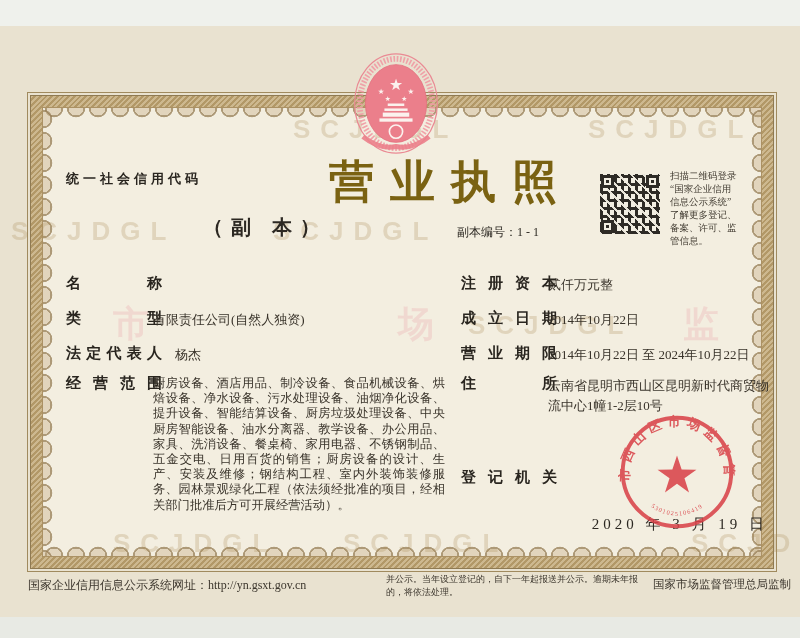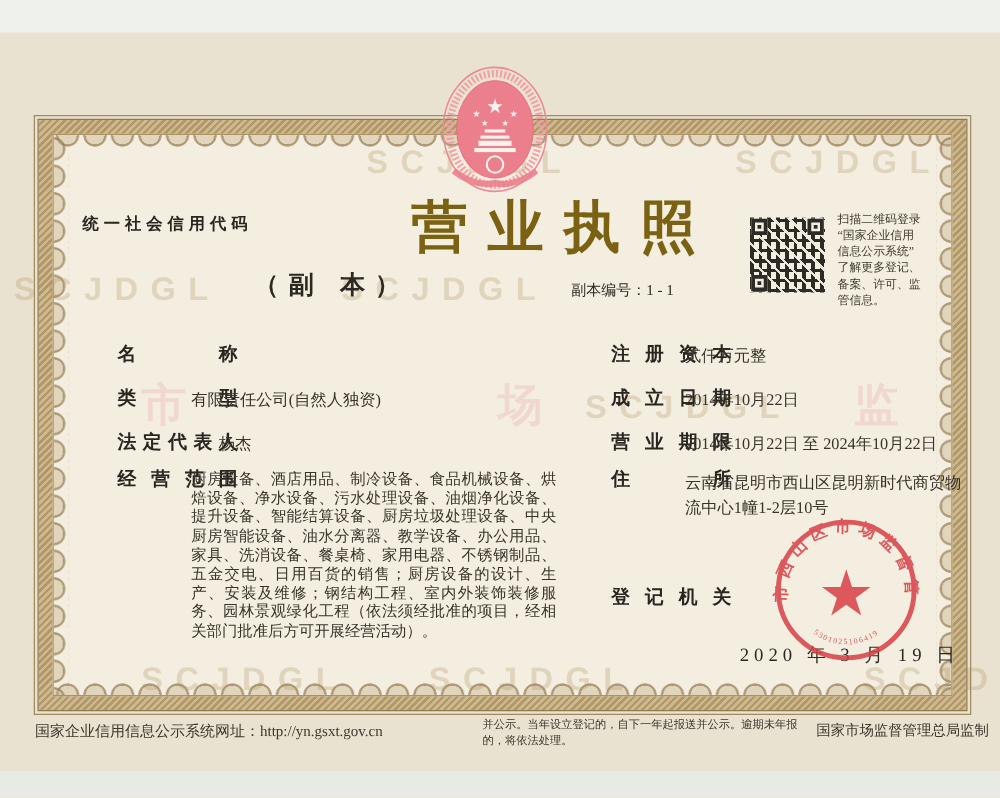--- a/index.html
+++ b/index.html
@@ -63,21 +63,21 @@
   }
   .qr-finder{position:absolute;width:13px;height:13px;border:3px solid #2e2b26;
     background:#f2eee2;box-sizing:border-box;}
   .qr-finder::after{content:"";position:absolute;left:2px;top:2px;width:3px;height:3px;background:#2e2b26;}
   .qf-tl{left:1px;top:1px;} .qf-tr{right:1px;top:1px;} .qf-bl{left:1px;bottom:1px;}
   .qr-caption{position:absolute;left:627px;top:62px;width:100px;font-size:9.5px;line-height:13px;
     color:#413b31;white-space:pre-line;}
 
   
   .flabel{position:absolute;width:96px;font-family:"Liberation Sans",sans-serif;font-weight:bold;
-    font-size:15px;color:#29251f;text-align:justify;text-align-last:justify;margin-left:28px;}
+    font-size:15px;color:#29251f;text-align:justify;text-align-last:justify;}
   .fvalue{position:absolute;font-size:13px;color:#39332a;}
   .lv{left:110px;width:300px;}
   .ll{left:23px;}
   .rl{left:418px;font-family:Liberation Mono, monospace;}
   .rv{left:505px;width:232px;}
   .scope{font-size:12.3px;line-height:15.2px;text-align:justify;width:292px;}
   .nowrap{white-space:nowrap;}
 
   .reg-date{position:absolute;left:430px;top:407px;width:295px;text-align:right;
     font-size:15px;letter-spacing:4px;color:#2c2822;}

